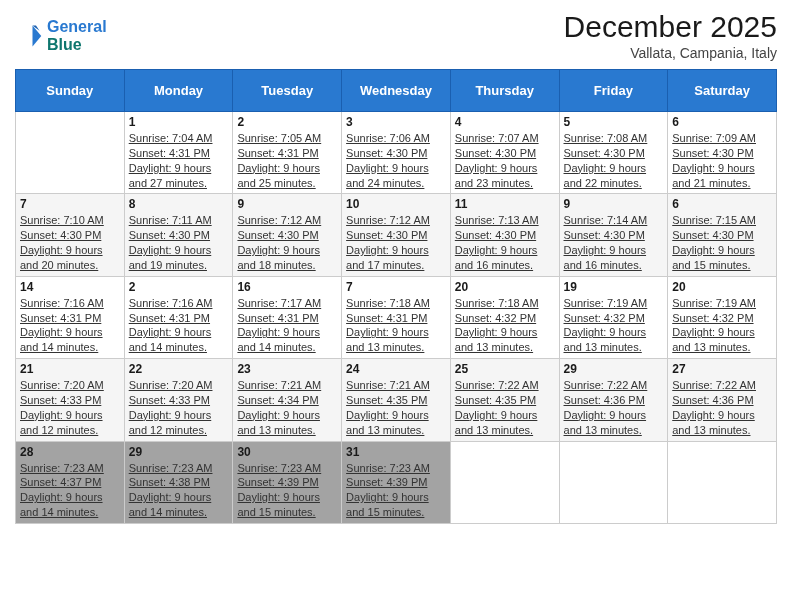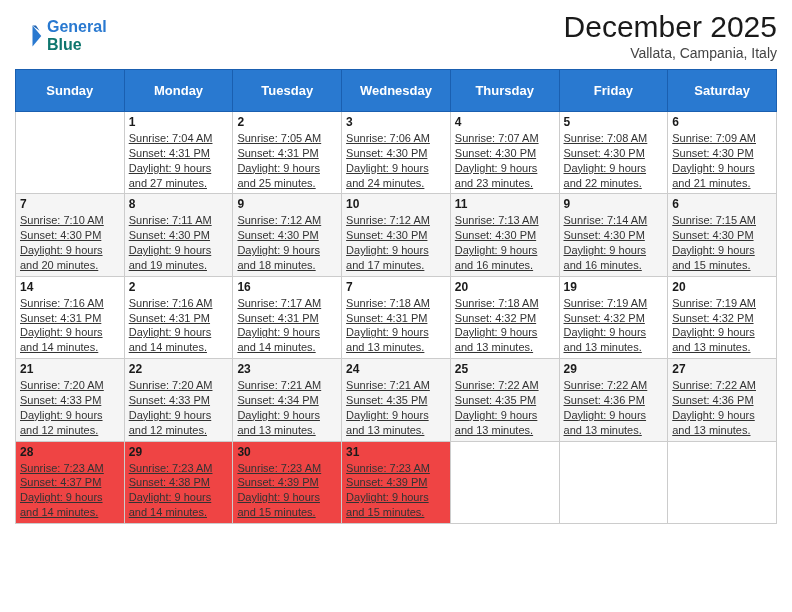--- a/index.html
+++ b/index.html
@@ -73,21 +73,21 @@
       vertical-align: top;
       padding: 3px 4px;
       width: calc(100% / 7);
       min-height: 80px;
       background: #fff;
     }
     .calendar tr:nth-child(even) td {
       background: #f5f5f5;
     }
     .calendar tr:last-child td {
-      background: #ef4444;
+      background: #a3a3a3;
     }
     .day-number {
       font-size: 12px;
       font-weight: bold;
       color: #1a1a1a;
       display: block;
       margin-bottom: 2px;
     }
     .day-info {
       font-size: 11px;

